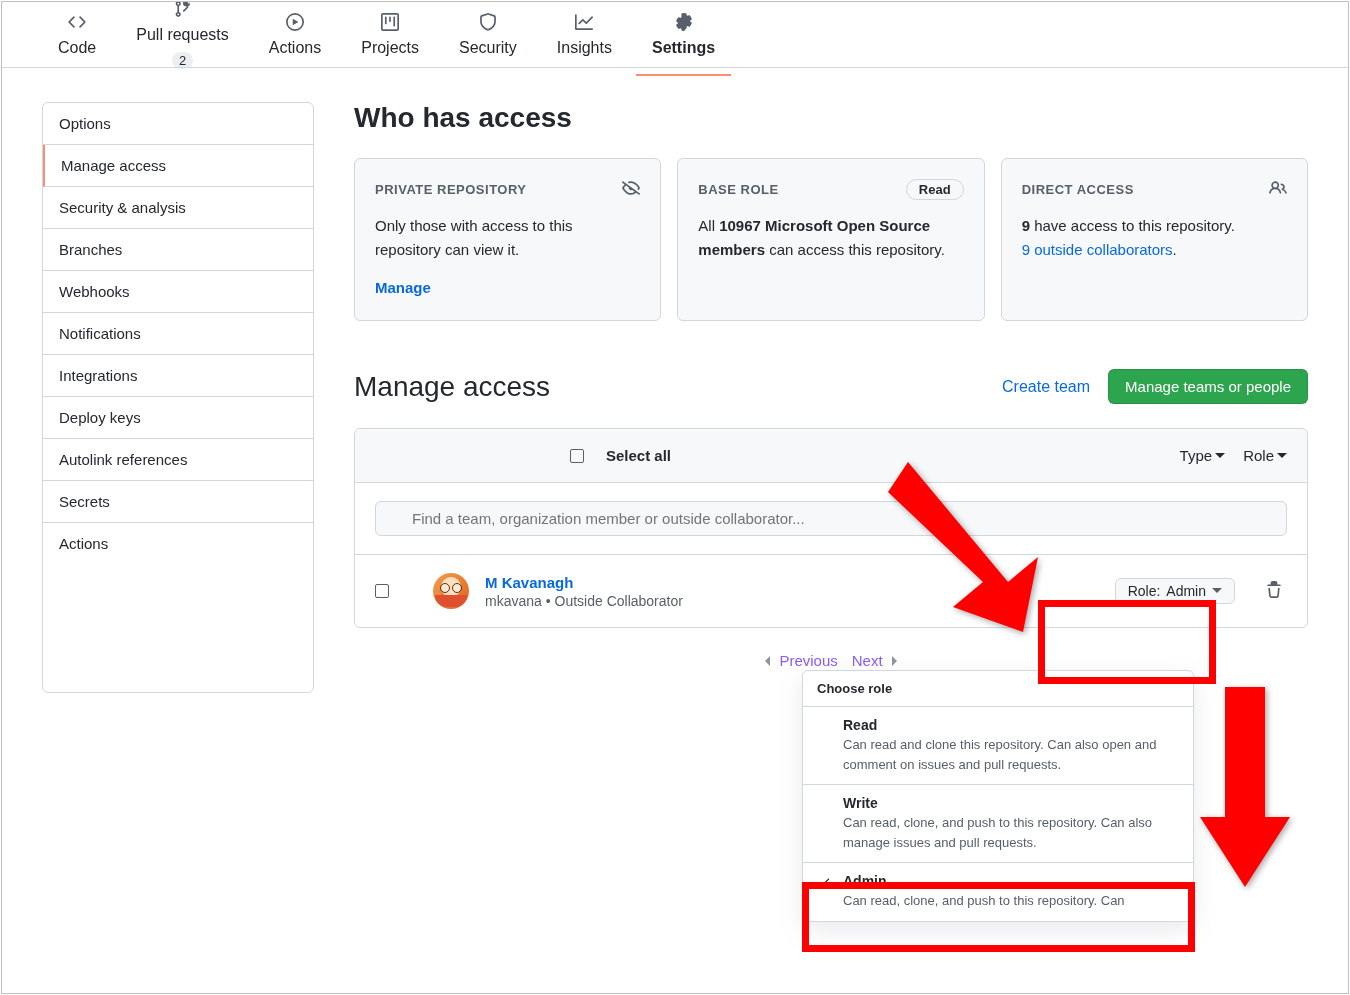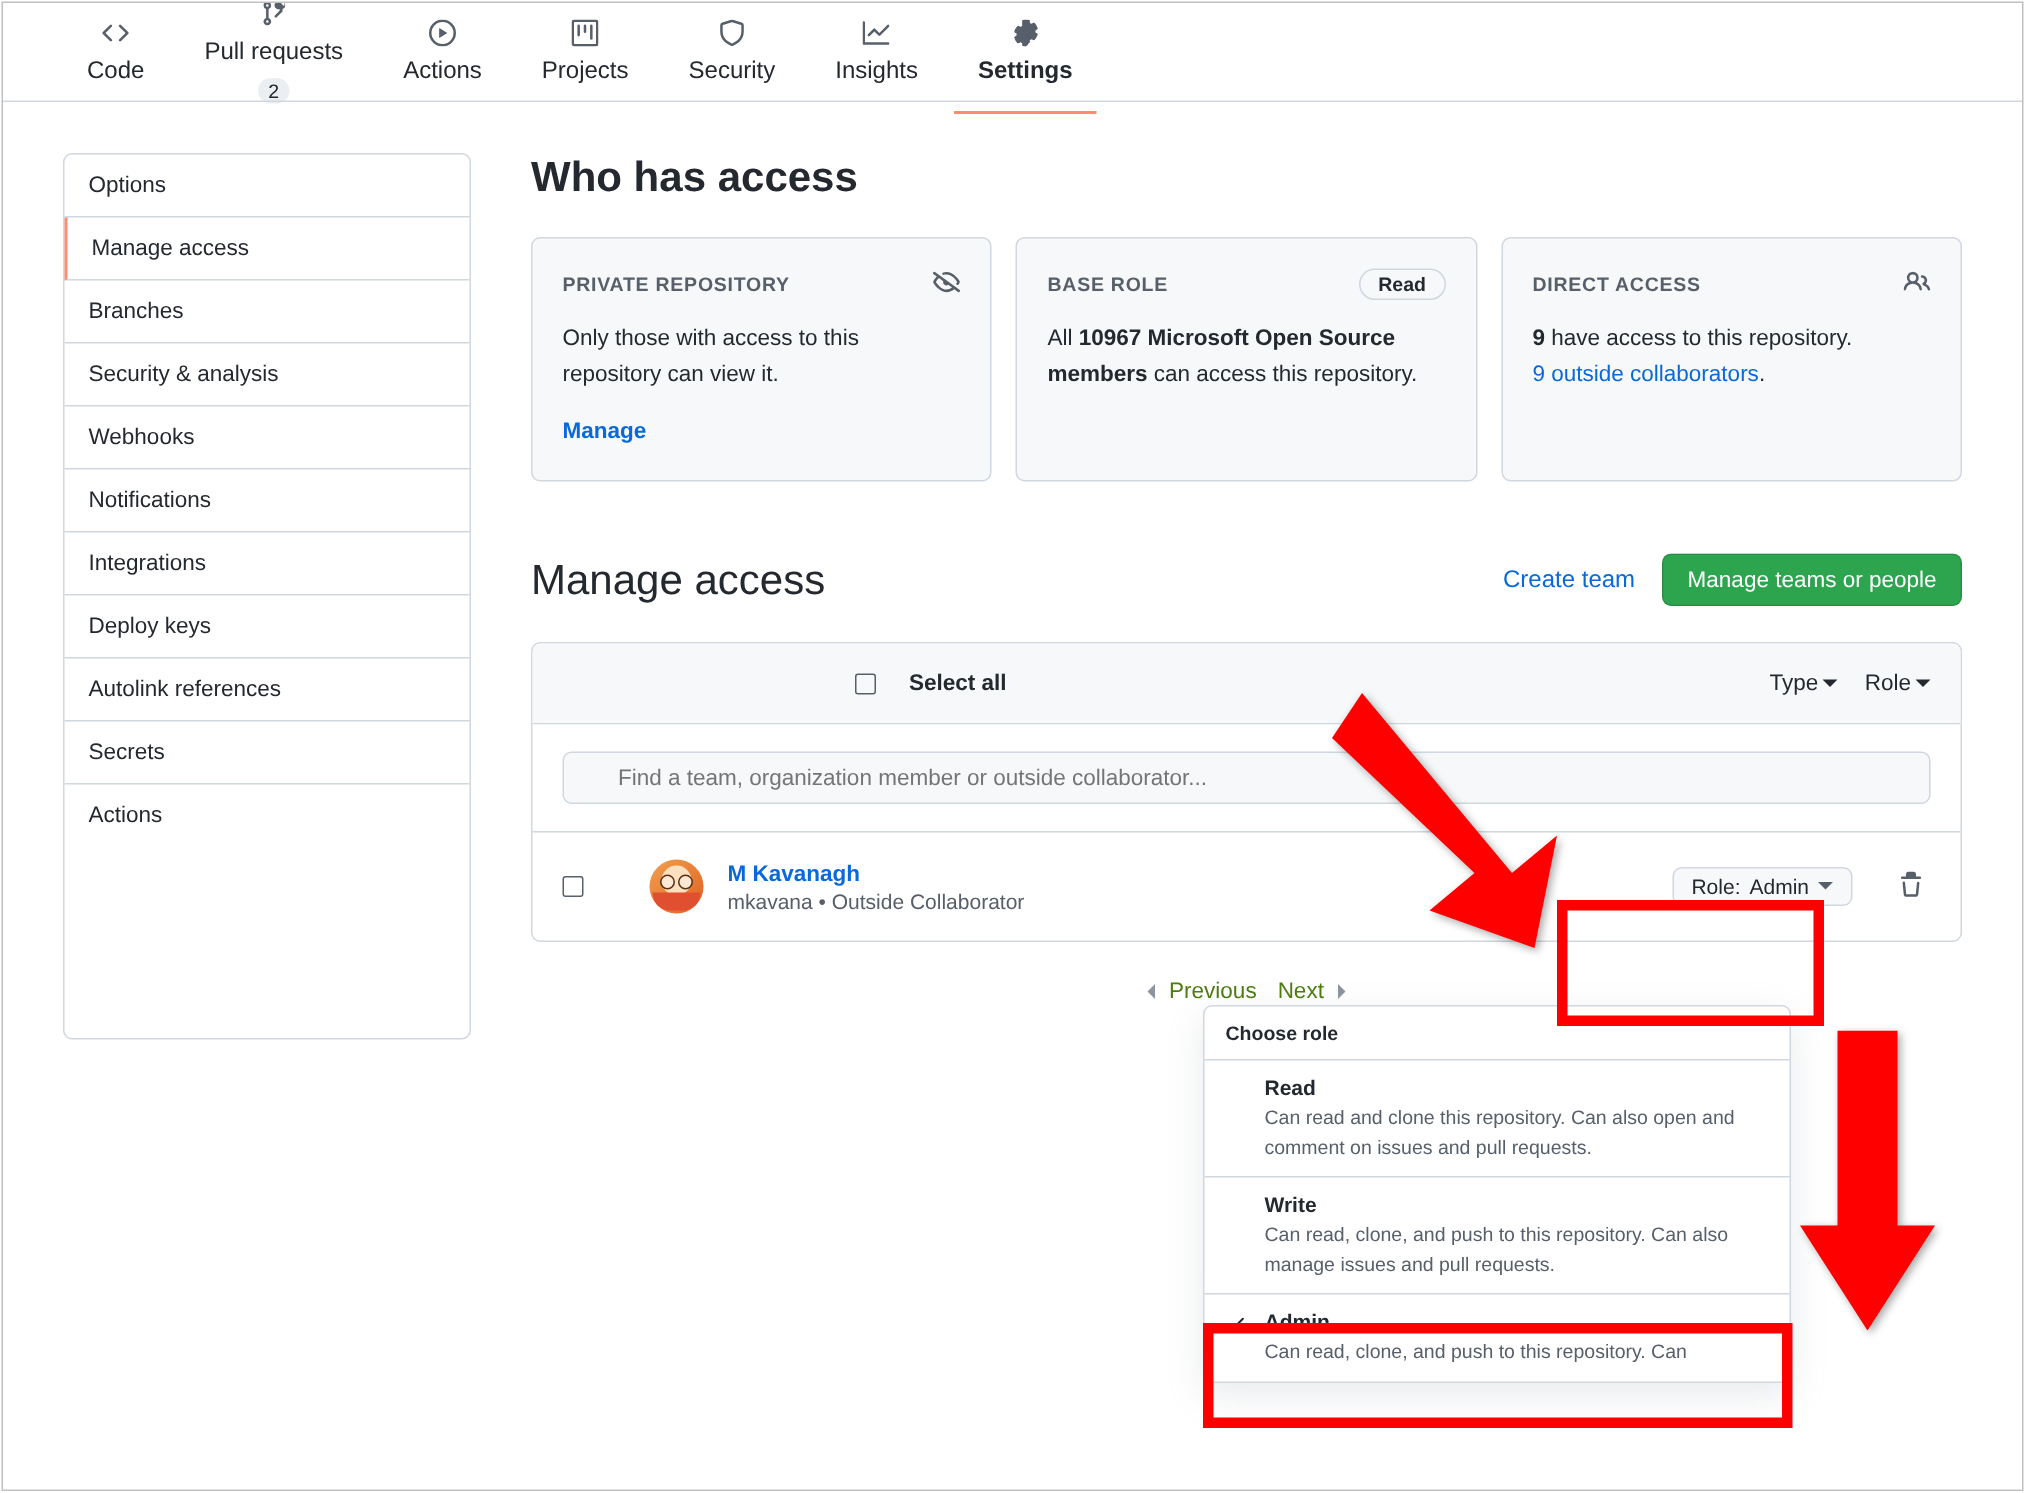--- a/index.html
+++ b/index.html
@@ -49,21 +49,21 @@
 .avatar .glasses { position: absolute; top: 10px; left: 7px; width: 22px; height: 8px; z-index: 2; }
 .avatar .glasses::before, .avatar .glasses::after { content:''; position:absolute; width:8px; height:8px; border:1px solid #5a3010; border-radius:50%; background: rgba(255,255,255,0.3); top:0; }
 .avatar .glasses::before { left:0; } .avatar .glasses::after { right:0; }
 .user-info { flex: 1; }
 .user-name { color: #0969da; font-weight: 600; font-size: 15px; cursor: pointer; }
 .user-meta { color: #57606a; font-size: 14px; margin-top: 2px; }
 .role-btn { border: 1px solid #d0d7de; border-radius: 6px; padding: 4px 12px; font-size: 14px; display: flex; align-items: center; gap: 6px; cursor: pointer; background: #f6f8fa; }
 .role-btn svg { width: 10px; height: 10px; fill: #57606a; }
 .trash { cursor: pointer; padding: 4px; margin-left: 10px; }
 .trash svg { width: 18px; height: 18px; fill: #57606a; }
-.pagination { display: flex; justify-content: center; gap: 14px; padding: 24px; color: #4d7c0f; font-size: 15px; }
+.pagination { display: flex; justify-content: center; gap: 14px; padding: 24px; color: #8b5cf6; font-size: 15px; }
 .pag-btn { display: flex; align-items: center; gap: 6px; }
 .pag-btn svg { width: 10px; height: 10px; fill: #8c959f; }
 .role-menu { position: absolute; top: 668px; left: 800px; width: 392px; border: 1px solid #d0d7de; border-radius: 6px; background: #fff; box-shadow: 0 8px 24px rgba(140,149,159,0.2); z-index: 10; }
 .role-menu-head { padding: 10px 14px; font-weight: 600; font-size: 13px; border-bottom: 1px solid #d0d7de; }
 .role-opt { padding: 10px 14px 10px 40px; border-bottom: 1px solid #d0d7de; cursor: pointer; position: relative; }
 .role-opt:last-child { border-bottom: none; }
 .role-opt .check { position: absolute; left: 14px; top: 12px; }
 .role-opt .check svg { width: 14px; height: 14px; fill: #24292f; }
 .role-opt-title { font-weight: 600; font-size: 14px; }
 .role-opt-desc { color: #57606a; font-size: 13px; line-height: 1.5; margin-top: 2px; }
@@ -121,22 +121,22 @@
           <path d="M8 0a8.2 8.2 0 011.701.177.75.75 0 01.597.734v1.127c.342.138.67.306.98.501l.977-.564a.75.75 0 01.94.165 8.204 8.204 0 011.7 2.946.75.75 0 01-.343.89l-.977.564c.024.367.024.735 0 1.102l.977.564a.75.75 0 01.343.89 8.204 8.204 0 01-1.7 2.946.75.75 0 01-.94.165l-.977-.564c-.31.195-.638.363-.98.501v1.127a.75.75 0 01-.597.734A8.2 8.2 0 018 16a8.2 8.2 0 01-1.701-.177.75.75 0 01-.597-.734v-1.127a6.734 6.734 0 01-.98-.501l-.977.564a.75.75 0 01-.94-.165 8.204 8.204 0 01-1.7-2.946.75.75 0 01.343-.89l.977-.564a6.83 6.83 0 010-1.102l-.977-.564a.75.75 0 01-.343-.89 8.204 8.204 0 011.7-2.946.75.75 0 01.94-.165l.977.564c.31-.195.638-.363.98-.501V.911a.75.75 0 01.597-.734A8.2 8.2 0 018 0zm2 8a2 2 0 11-4 0 2 2 0 014 0z"></path>
         </svg>
         <span>Settings</span>
       </div>
   </div>
 
   <div class="content">
     <div class="sidebar">
       <div class="side-item">Options</div>
       <div class="side-item active">Manage access</div>
+      <div class="side-item">Security &amp; analysis</div>
       <div class="side-item">Branches</div>
-      <div class="side-item">Security &amp; analysis</div>
       <div class="side-item">Webhooks</div>
       <div class="side-item">Notifications</div>
       <div class="side-item">Integrations</div>
       <div class="side-item">Deploy keys</div>
       <div class="side-item">Autolink references</div>
       <div class="side-item">Secrets</div>
       <div class="side-item">Actions</div>
     </div>
 
     <div class="main">

